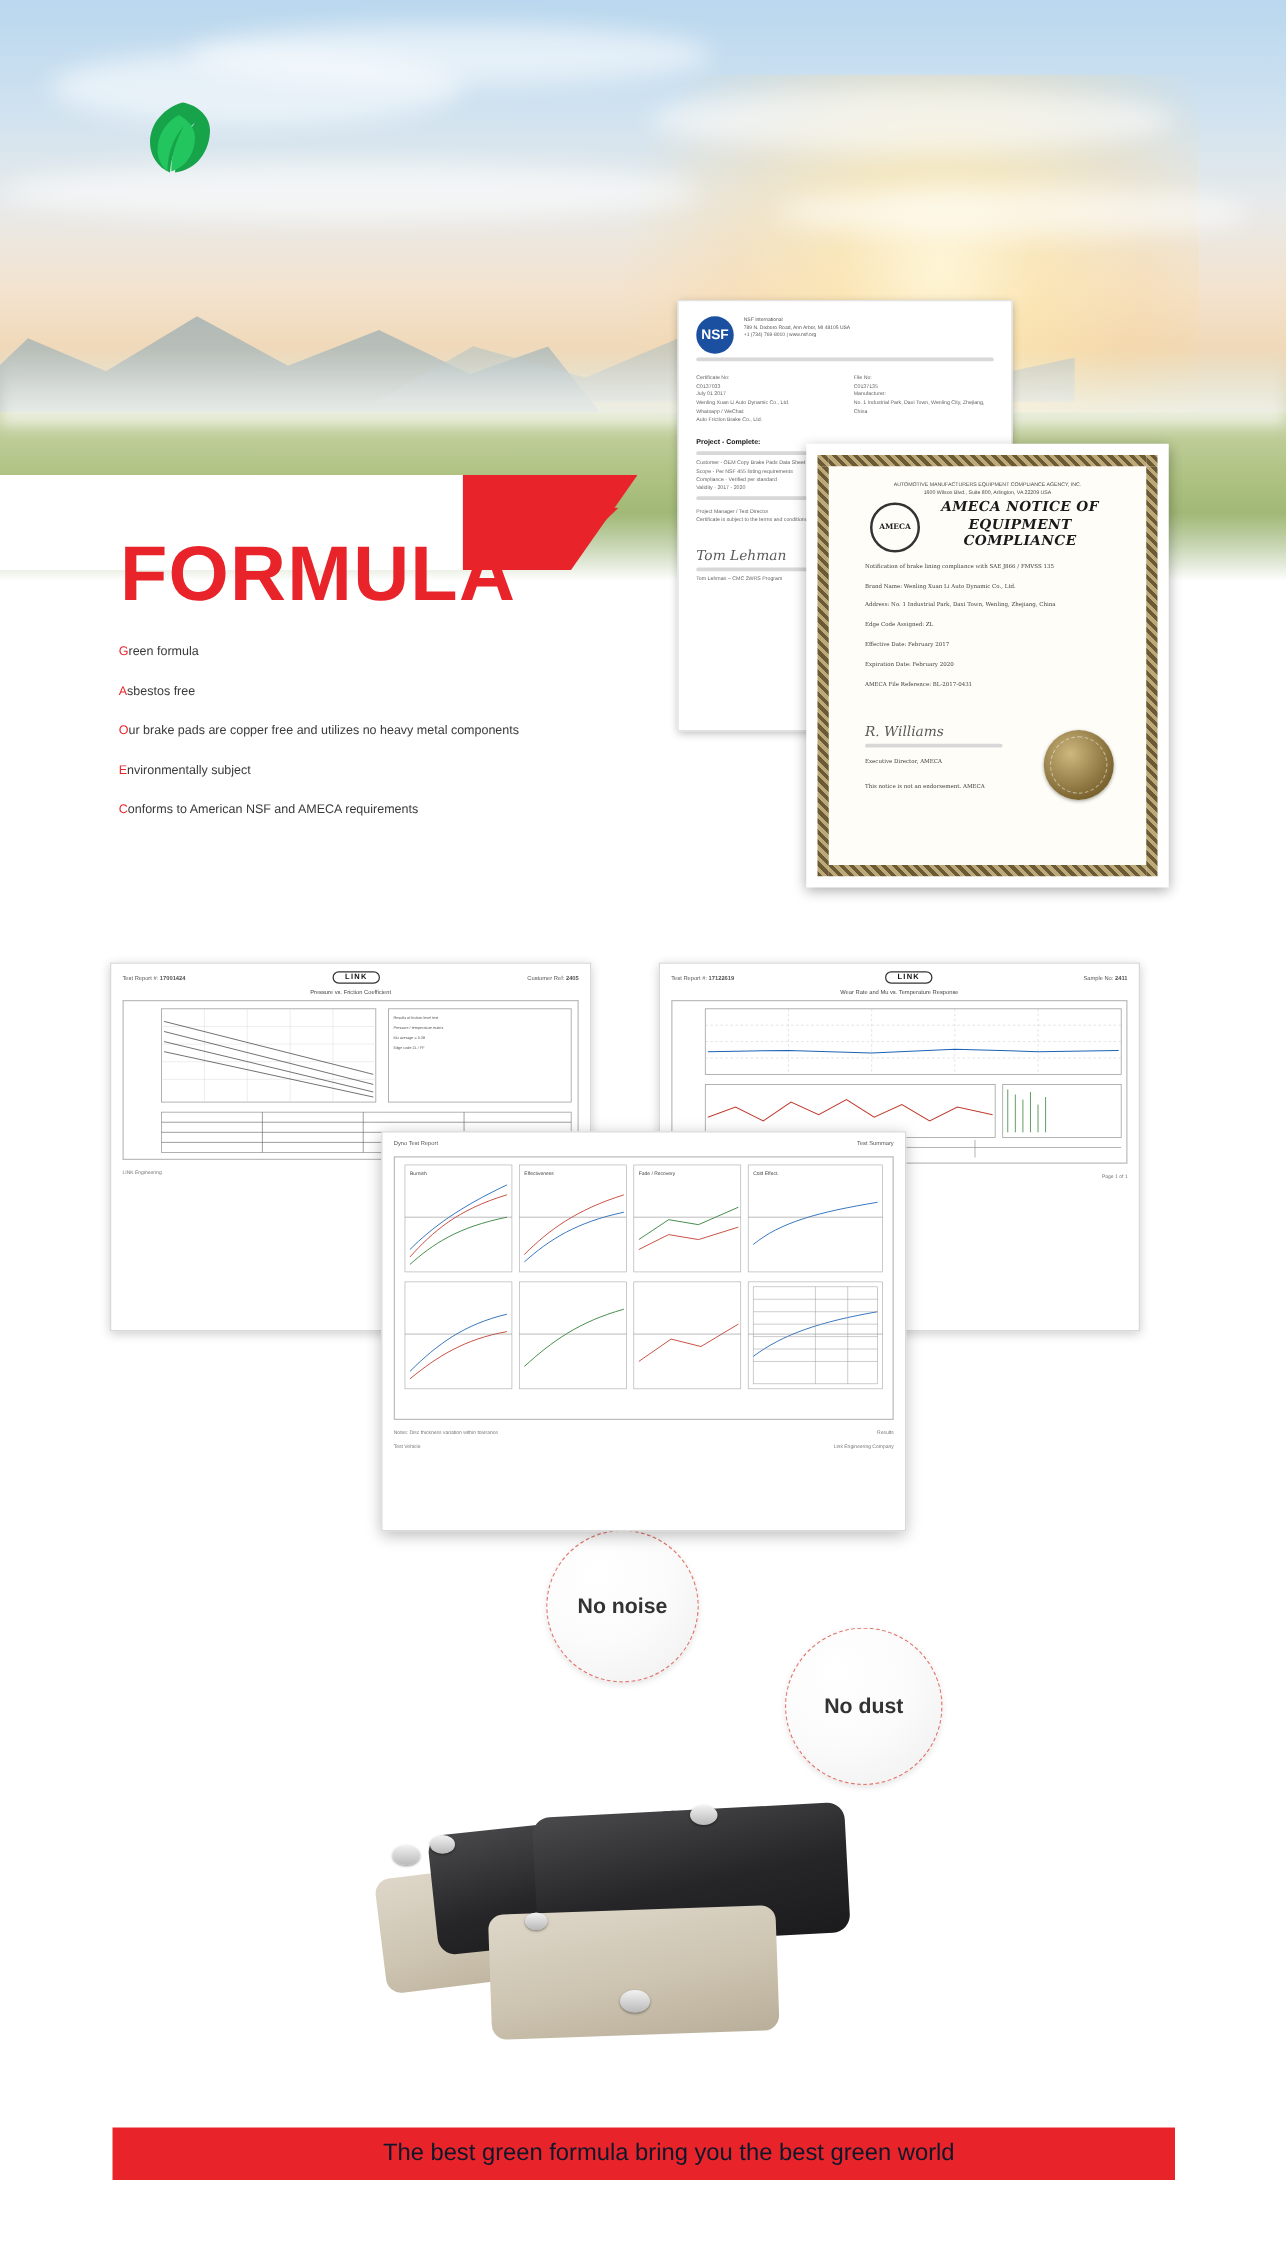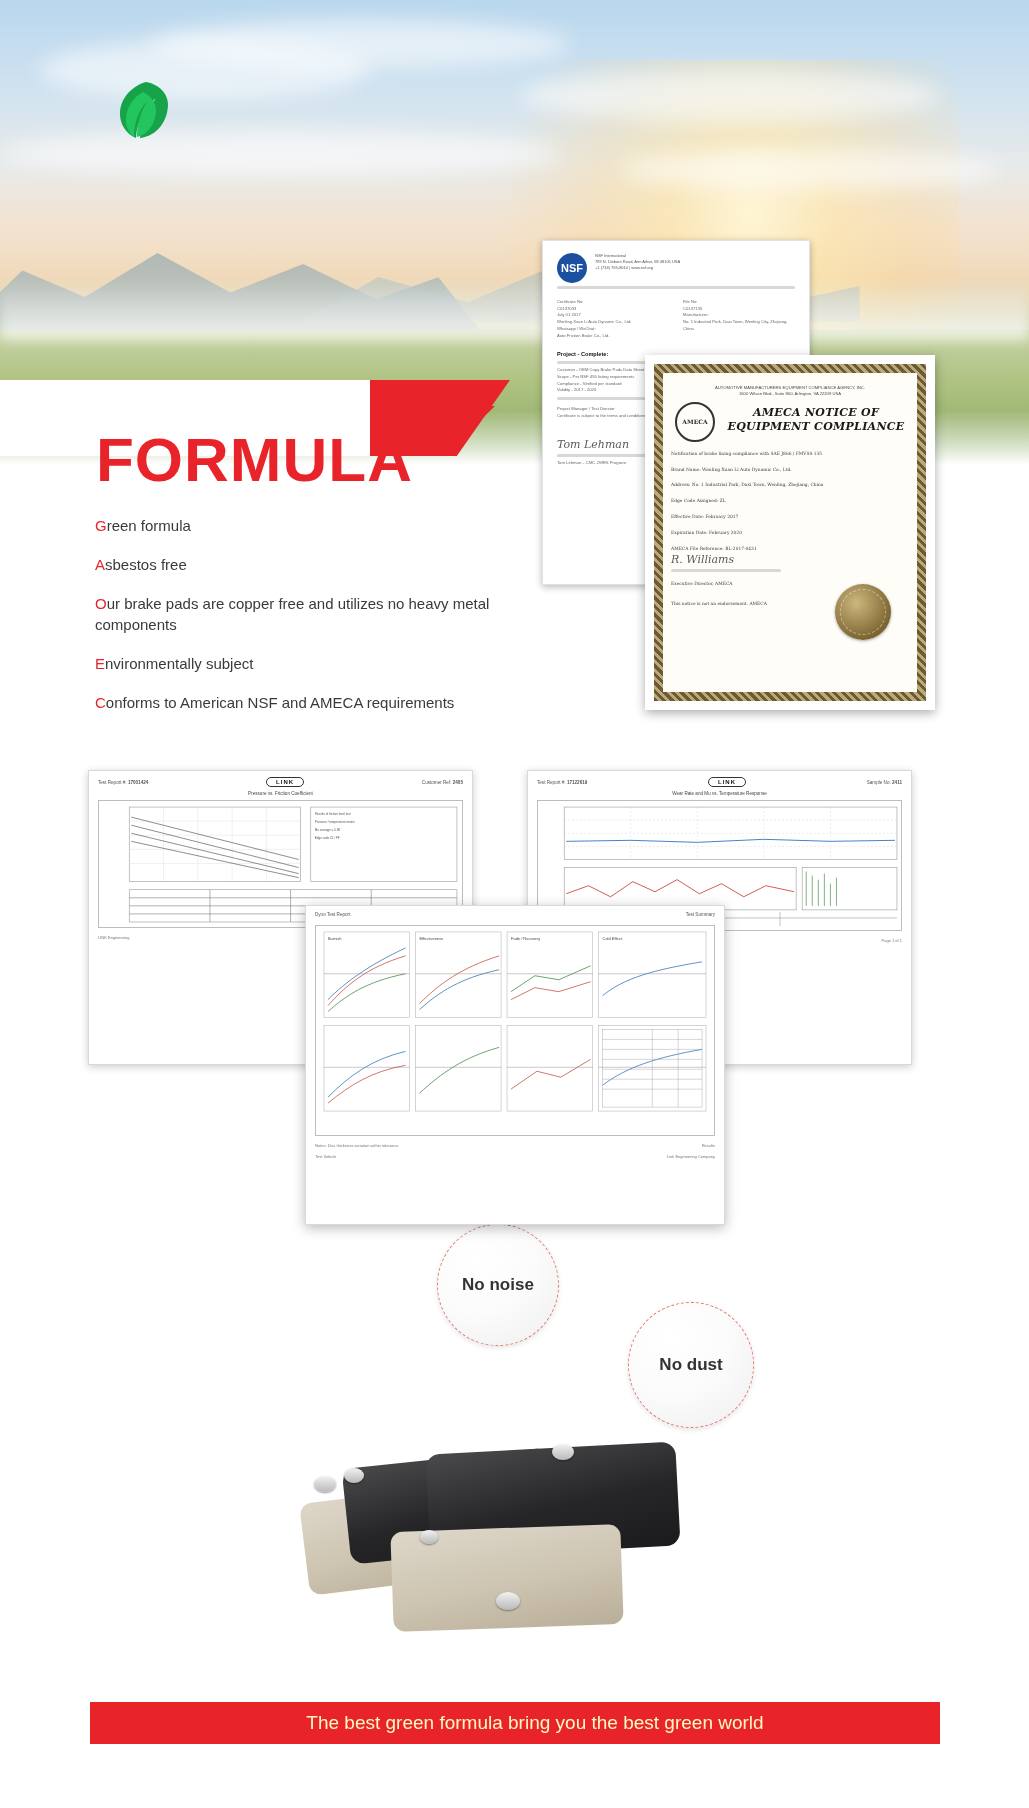--- a/index.html
+++ b/index.html
@@ -77,21 +77,21 @@
     position:absolute;left:405px;top:26px;width:90px;height:26px;background:#e8242a;
     clip-path:polygon(0 0, 100% 0, 70% 100%, 0% 100%);
   }
   .formula-text{
     position:absolute;left:96px;top:6px;font-size:62px;font-weight:bold;color:#e8242a;
     letter-spacing:1px;font-family:"Liberation Sans", sans-serif;margin-top:38px;
   }
 
   
   .bullets{position:absolute;left:95px;top:515px;width:460px;z-index:6;}
-  .bullet{font-size:15px;color:#3a3a3a;line-height:1.45;margin-bottom:17px;}
+  .bullet{font-size:10px;color:#3a3a3a;line-height:1.45;margin-bottom:17px;}
   .bullet .cap{color:#e8242a;font-weight:normal;}
 
   
   .cert1{
     position:absolute;left:542px;top:240px;width:268px;height:345px;background:#fff;
     box-shadow:0 2px 7px rgba(0,0,0,.28);border:1px solid #e2e2e2;z-index:5;
     padding:12px 14px;box-sizing:border-box;overflow:hidden;
   }
   .nsf-head{display:flex;gap:8px;align-items:flex-start;}
   .nsf-mark{
@@ -108,21 +108,21 @@
 
   
   .cert2{
     position:absolute;left:645px;top:355px;width:290px;height:355px;z-index:6;
     background:#fff;box-shadow:0 3px 10px rgba(0,0,0,.33);
     padding:9px;box-sizing:border-box;
   }
   .cert2 .frame{
     width:100%;height:100%;box-sizing:border-box;border:9px solid transparent;
     border-image:repeating-linear-gradient(45deg,#6b5a36,#6b5a36 3px,#bda878 3px,#bda878 6px) 9;
-    padding:12px 8px;background:#fffdf7;position:relative;overflow:hidden;
+    padding:12px 29px;background:#fffdf7;position:relative;overflow:hidden;
   }
   .ameca-top{font-size:4.2px;text-align:center;color:#4a4a4a;line-height:1.5;}
   .ameca-seal{
     width:36px;height:36px;border-radius:50%;border:2px solid #333;
     display:flex;align-items:center;justify-content:center;font-size:6px;font-weight:bold;
     color:#222;margin:4px 0 0 4px;font-family:"DejaVu Serif",serif;
   }
   .ameca-title{
     font-family:"DejaVu Serif",serif;font-style:italic;font-weight:bold;
     font-size:11px;color:#1a1a1a;text-align:center;line-height:1.25;letter-spacing:.3px;
@@ -192,21 +192,21 @@
   .clip{
     position:absolute;background:linear-gradient(180deg,#f2f2f2,#b9b9b9);
     border-radius:50%;box-shadow:0 1px 2px rgba(0,0,0,.4);
   }
 
   
   .footer{
     position:absolute;left:90px;top:1702px;width:850px;height:42px;background:#e8242a;
     display:flex;align-items:center;justify-content:center;
   }
-  .footer span{color:#fef9c3;font-size:19px;margin-left:40px;}
+  .footer span{color:#0f172a;font-size:19px;margin-left:40px;}
 </style>
 </head>
 <body>
 
 <div class="hero">
   <div class="sunglow"></div>
   <div class="cloud c1"></div>
   <div class="cloud c2"></div>
   <div class="cloud c3"></div>
   <div class="cloud c4"></div>
@@ -302,21 +302,21 @@
       </div>
     </div>
     <div class="ameca-body">Notification of brake lining compliance with SAE J866 / FMVSS 135</div>
     <div class="ameca-body">Brand Name:  Wenling Xuan Li Auto Dynamic Co., Ltd.</div>
     <div class="ameca-body">Address:  No. 1 Industrial Park, Daxi Town, Wenling, Zhejiang, China</div>
     <div class="ameca-body">Edge Code Assigned:  ZL</div>
     <div class="ameca-body">Effective Date:  February 2017</div>
     <div class="ameca-body">Expiration Date:  February 2020</div>
     <div class="ameca-body">AMECA File Reference:  BL-2017-0431</div>
     <div class="goldseal"></div>
-    <div class="sigscript" style="">R. Williams</div>
+    <div class="sigscript" style="margin-top:26px">R. Williams</div>
     <div class="tinyline" style="width:110px"></div>
     <div class="ameca-body">Executive Director, AMECA</div>
     <div class="ameca-body" style="margin-top:12px">This notice is not an endorsement. AMECA</div>
   </div>
 </div>
 
 <div class="sheet sheetA">
   <div class="sheet-hd">
     <span><span>Test Report #:</span>
       <b>17001424</b></span>

